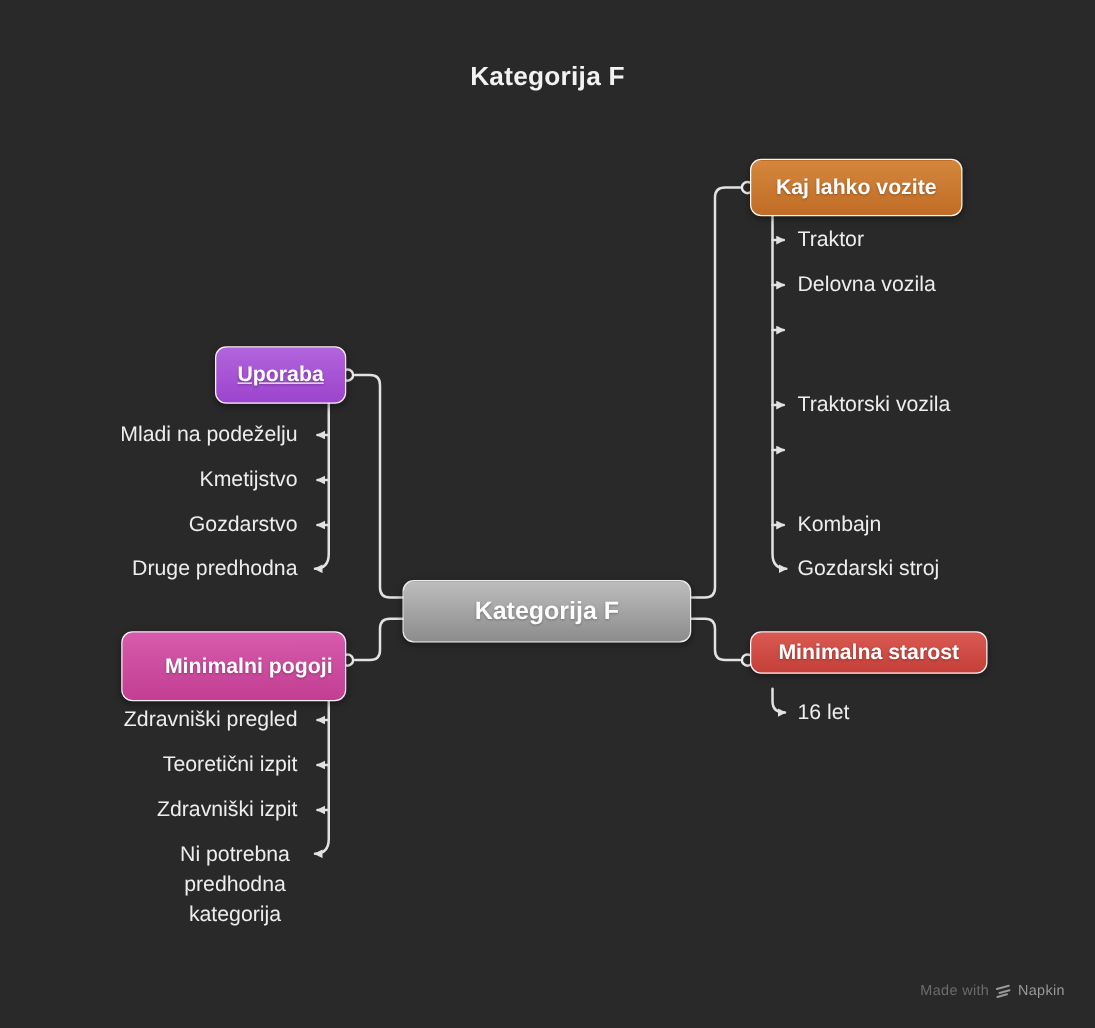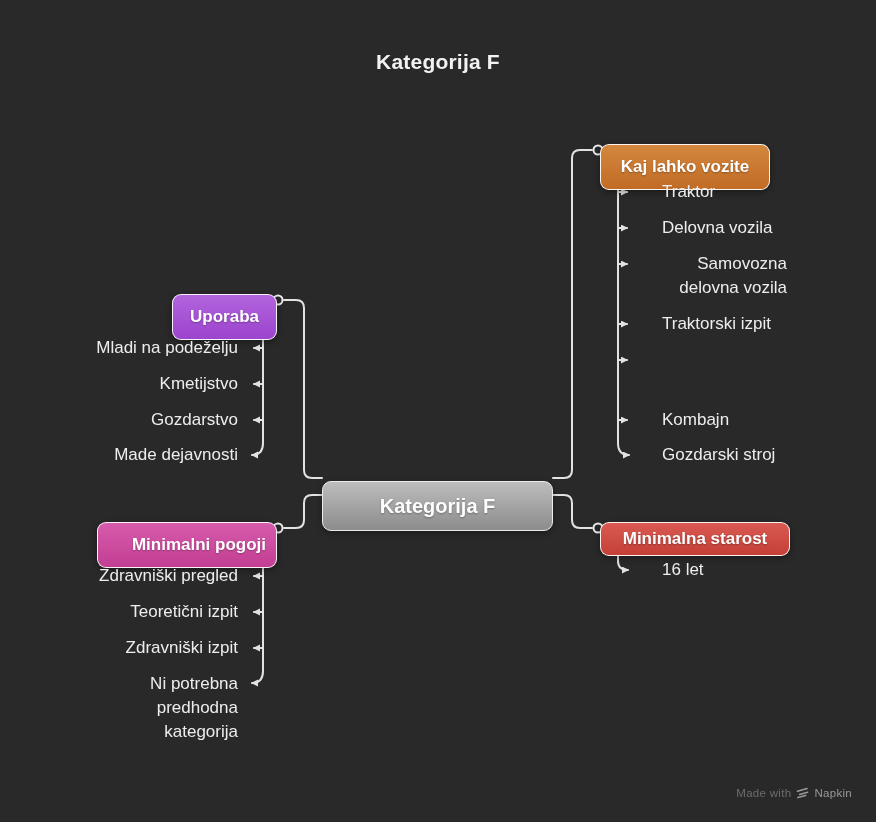--- a/index.html
+++ b/index.html
@@ -12,41 +12,41 @@
     position:absolute;left:0;top:50px;width:876px;text-align:center;
     font-size:21px;font-weight:bold;color:#f2f2f2;letter-spacing:.2px;
   }
   svg.layer{position:absolute;left:0;top:0;}
   .node{
     position:absolute;display:flex;align-items:center;justify-content:center;
     border-radius:9px;color:#fff;font-weight:bold;
     border:1.5px solid rgba(255,255,255,.92);
     box-shadow:0 2px 6px rgba(0,0,0,.38);
     text-shadow:0 1px 2px rgba(0,0,0,.30);
-    box-sizing:border-box;white-space:nowrap;margin-top:17px;
+    box-sizing:border-box;white-space:nowrap;
   }
   .node.center{
     left:322px;top:464px;width:231px;height:50px;font-size:20px;
     background:linear-gradient(180deg,#bdbdbd 0%,#8c8c8c 100%);
     border-color:#ececec;color:#fdfdfd;
   }
   .node.vozila{left:600px;top:127px;width:170px;height:46px;font-size:17px;
     background:linear-gradient(180deg,#d4873d 0%,#c16c26 100%);}
   .node.uporaba{left:172px;top:277px;width:105px;height:46px;font-size:17px;
-    background:linear-gradient(180deg,#b264dc 0%,#9c44cd 100%);}
-  .node.pogoji{left:97px;top:505px;width:180px;height:46px;font-size:17px;
+    background:linear-gradient(180deg,#b264dc 0%,#9c44cd 100%);text-decoration:underline;}
+  .node.pogoji{left:97px;top:505px;width:180px;height:56px;font-size:17px;
     background:linear-gradient(180deg,#d75bac 0%,#c23e92 100%);padding-left:24px;}
   .node.starost{left:600px;top:505px;width:190px;height:34px;font-size:17px;
     background:linear-gradient(180deg,#d95a52 0%,#c43f38 100%);}
   .leaf{
     position:absolute;font-size:17px;line-height:24px;color:#ededed;
     white-space:nowrap;
   }
-  .leaf.r{left:638px;text-align:right;margin-left:24px;}
-  .leaf.l{right:638px;text-align:right;}
+  .leaf.r{left:638px;text-align:center;}
+  .leaf.l{right:638px;text-align:center;}
   .leaf.wrap{white-space:normal;}
   .watermark{
     position:absolute;right:24px;top:787px;display:flex;align-items:flex-end;gap:5px;
     font-size:11.5px;letter-spacing:.3px;
   }
   .watermark .made{color:#6c6c6c;}
   .watermark .brand{color:#989898;}
   .watermark svg{display:block;}
 </style>
 </head>
@@ -102,29 +102,28 @@
   <div class="page-title">Kategorija F</div>
 
   <div class="node center">Kategorija F</div>
   <div class="node vozila">Kaj lahko vozite</div>
   <div class="node uporaba">Uporaba</div>
   <div class="node pogoji">Minimalni pogoji</div>
   <div class="node starost">Minimalna starost</div>
 
   <div class="leaf r" style="top:180px">Traktor</div>
   <div class="leaf r" style="top:216px">Delovna vozila</div>
-  <div class="leaf r wrap" style="top:252px;width:125px">Samovozna delovna vozila</div>
-  <div class="leaf r" style="top:312px">Traktorski izpit</div>
+  <div class="leaf r" style="top:312px">Traktorski vozila</div>
   <div class="leaf r" style="top:408px">Kombajn</div>
   <div class="leaf r" style="top:443px">Gozdarski stroj</div>
 
   <div class="leaf l" style="top:336px">Mladi na podeželju</div>
   <div class="leaf l" style="top:372px">Kmetijstvo</div>
   <div class="leaf l" style="top:408px">Gozdarstvo</div>
-  <div class="leaf l" style="top:443px">Made dejavnosti</div>
+  <div class="leaf l" style="top:443px">Druge predhodna</div>
 
   <div class="leaf l" style="top:564px">Zdravniški pregled</div>
   <div class="leaf l" style="top:600px">Teoretični izpit</div>
   <div class="leaf l" style="top:636px">Zdravniški izpit</div>
   <div class="leaf l wrap" style="top:672px;width:100px">Ni potrebna predhodna kategorija</div>
 
   <div class="leaf r" style="top:558px">16 let</div>
 
   <div class="watermark">
     <span class="made">Made with</span>

